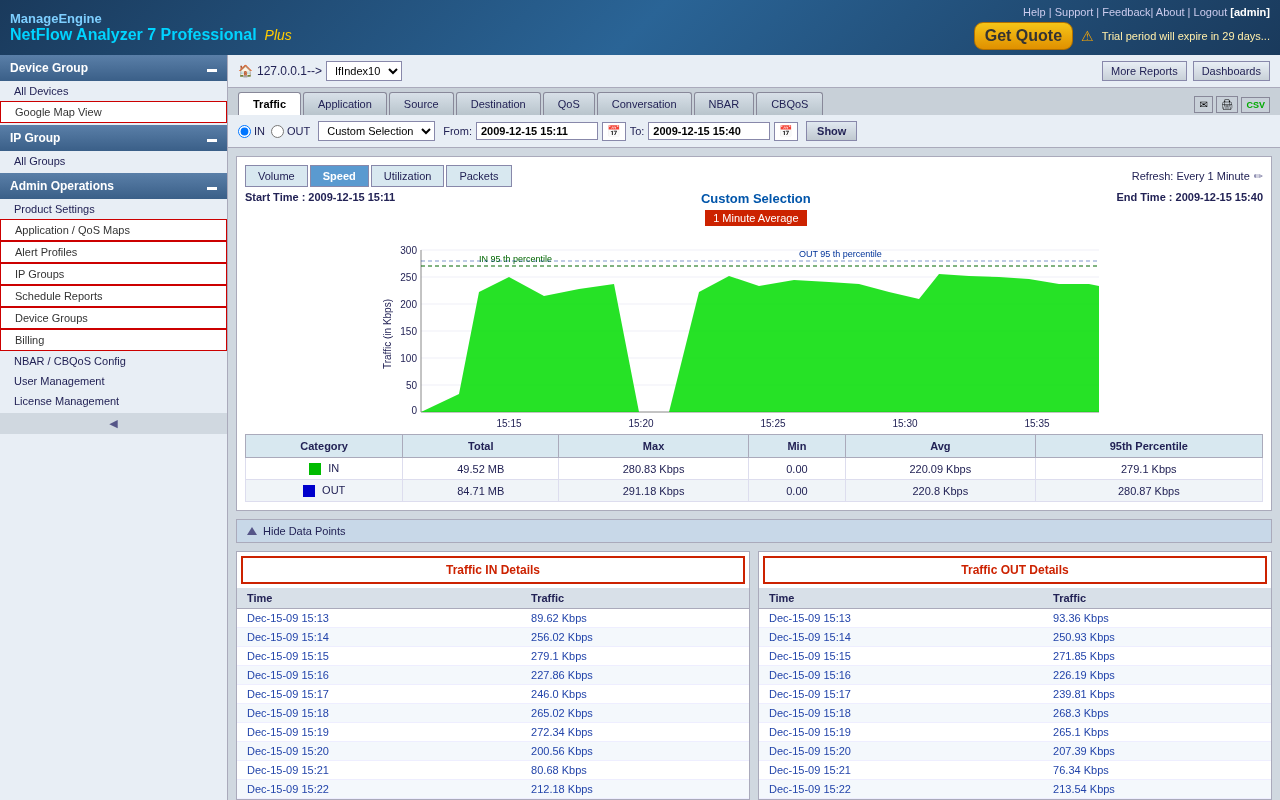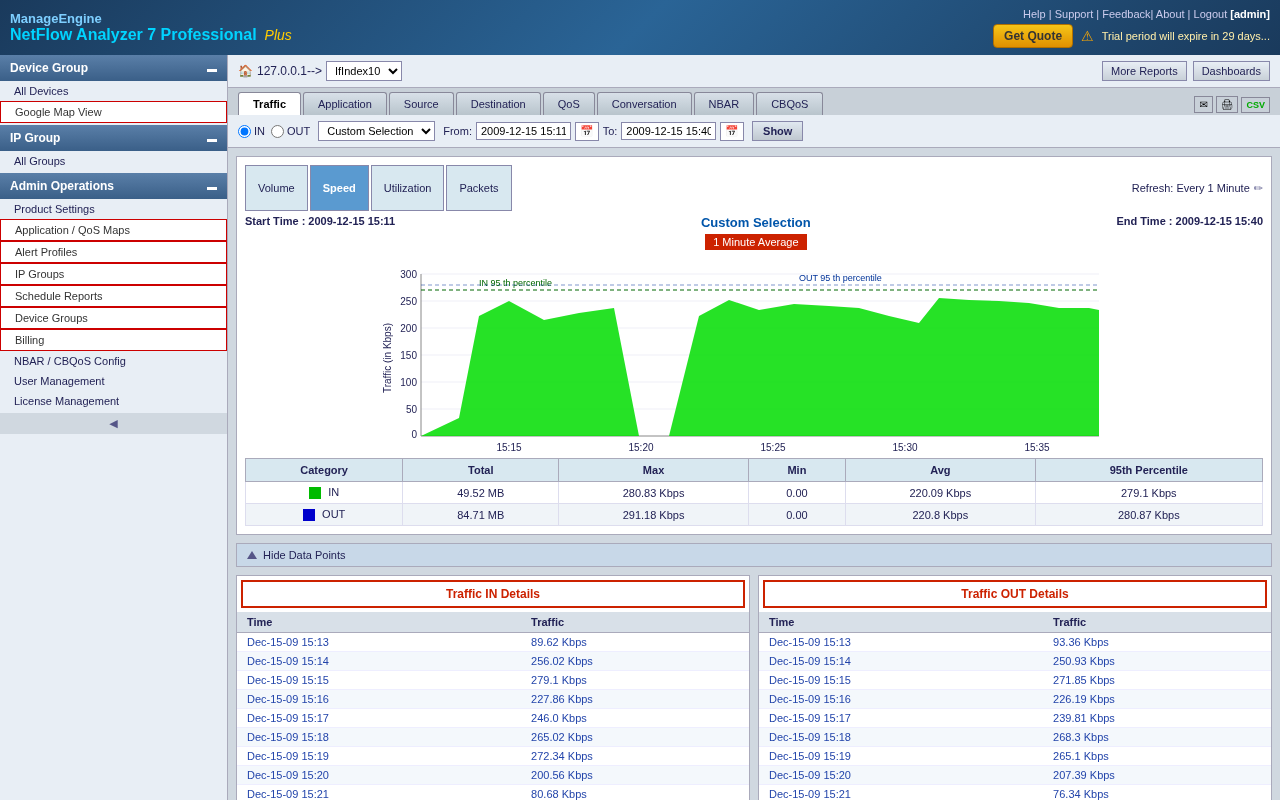--- a/index.html
+++ b/index.html
@@ -8,21 +8,21 @@
     
     .header { background: linear-gradient(135deg, #1a3a5c 0%, #2a6496 50%, #1a3a5c 100%); height: 55px; display: flex; align-items: center; justify-content: space-between; padding: 4px 10px; }
     .header-logo { display: flex; align-items: center; }
     .logo-text { color: #7ecfff; font-size: 13px; font-weight: bold; }
     .logo-sub { color: #00d4ff; font-size: 16px; font-weight: bold; }
     .plus-badge { color: #ffcc00; font-style: italic; font-size: 14px; margin-left: 4px; }
     .header-right { display: flex; flex-direction: column; align-items: flex-end; gap: 4px; }
     .header-nav { color: #cce; font-size: 11px; margin-left: 21px; }
     .header-nav a { color: #cce; text-decoration: none; }
     .header-bottom { display: flex; align-items: center; gap: 8px; }
-    .get-quote-btn { background: linear-gradient(to bottom, #f5c518, #e09000); border: 1px solid #b07000; padding: 4px 10px; font-weight: bold; font-size: 12px; cursor: pointer; border-radius: 4px; color: #333; }
+    .get-quote-btn { background: linear-gradient(to bottom, #f5c518, #e09000); border: 1px solid #b07000; padding: 4px 10px; font-weight: bold; font-size: 16px; cursor: pointer; border-radius: 9px; color: #333; }
     .trial-text { color: #ffeeaa; font-size: 11px; }
 
     
     .main-layout { display: flex; height: 745px; }
 
     
     .sidebar { width: 228px; background: #e8eef5; border-right: 1px solid #aab; flex-shrink: 0; overflow-y: auto; }
     .sidebar-section { margin-bottom: 2px; }
     .sidebar-section-header { background: linear-gradient(to bottom, #5a7fa8, #3a5f88); color: white; padding: 6px 10px; font-size: 12px; font-weight: bold; display: flex; justify-content: space-between; align-items: center; cursor: pointer; }
     .sidebar-section-header .collapse-icon { font-size: 10px; }
@@ -46,29 +46,29 @@
     .tab.active { background: white; font-weight: bold; color: #000; }
     .tab-icons { display: flex; gap: 3px; align-items: center; padding-bottom: 2px; }
     .tab-icon-btn { background: none; border: 1px solid #889; padding: 2px 4px; cursor: pointer; font-size: 10px; }
 
     
     .controls-row { background: #e8eef5; padding: 6px 10px; display: flex; align-items: center; gap: 8px; border-bottom: 1px solid #aab; }
     .radio-group { display: flex; gap: 6px; align-items: center; }
     .radio-label { font-size: 11px; color: #225; display: flex; align-items: center; gap: 3px; cursor: pointer; }
     .select-box { padding: 2px 4px; font-size: 11px; border: 1px solid #88a; background: white; }
     .from-to { display: flex; align-items: center; gap: 4px; font-size: 11px; color: #225; }
-    .date-input { border: 1px solid #88a; padding: 2px 4px; font-size: 11px; background: white; width: 95px; }
+    .date-input { border: 1px solid #88a; padding: 2px 4px; font-size: 11px; background: white; width: 122px; font-weight: bold; }
     .cal-btn { background: white; border: 1px solid #88a; padding: 2px 4px; cursor: pointer; font-size: 11px; }
     .show-btn { background: linear-gradient(to bottom, #e0e8f0, #c0c8d0); border: 1px solid #88a; padding: 3px 10px; cursor: pointer; font-size: 11px; font-weight: bold; color: #225; }
 
     
     .chart-section { background: white; margin: 8px; border: 1px solid #aab; padding: 8px; }
     .chart-toolbar { display: flex; align-items: center; justify-content: space-between; margin-bottom: 4px; }
     .chart-buttons { display: flex; gap: 2px; }
-    .chart-btn { padding: 16px 12px; font-size: 11px; border: 1px solid #88a; cursor: pointer; background: #d8e8f0; color: #225; }
+    .chart-btn { padding: 4px 12px; font-size: 11px; border: 1px solid #88a; cursor: pointer; background: #d8e8f0; color: #225; }
     .chart-btn.active { background: #5a9ad0; color: white; font-weight: bold; }
     .refresh-info { font-size: 11px; color: #225; display: flex; align-items: center; gap: 4px; }
     .edit-icon { color: #558; cursor: pointer; }
     .chart-header { display: flex; justify-content: space-between; font-size: 11px; color: #225; margin-bottom: 4px; }
     .chart-title { color: #0055aa; font-weight: bold; font-size: 13px; text-align: center; }
     .chart-avg-badge { background: #cc2200; color: white; padding: 2px 8px; font-size: 11px; text-align: center; margin: 4px auto; width: fit-content; }
 
     
     .chart-container { position: relative; width: 100%; }
     svg.traffic-chart { display: block; }

